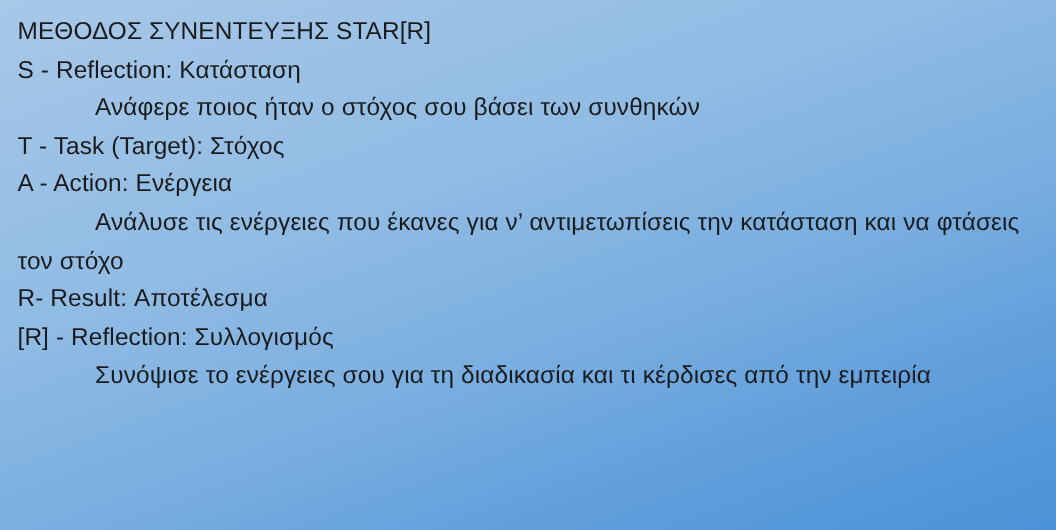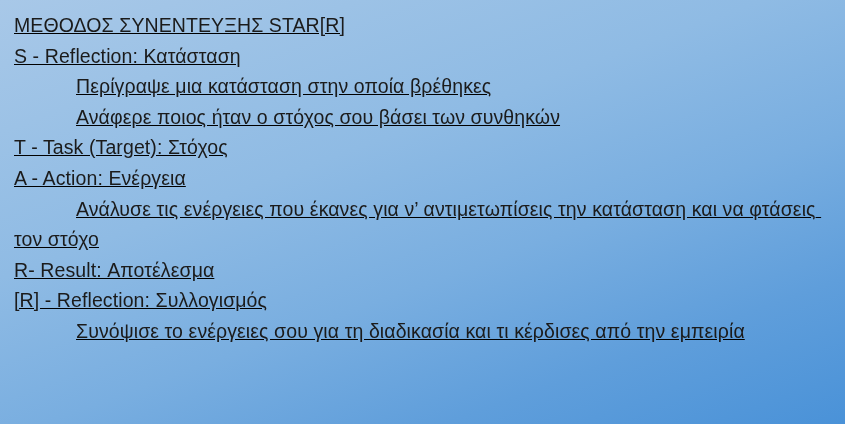--- a/index.html
+++ b/index.html
@@ -17,21 +17,20 @@
     width: 845px;
     height: 424px;
     box-sizing: border-box;
     background: linear-gradient(160deg, #a8c8e8 0%, #9cc2e6 18%, #8fbbe4 38%, #79aee0 60%, #5f9edb 80%, #4a92d8 100%);
     padding: 10px 14px 0 14px;
     overflow: hidden;
   }
   .content {
     position: relative;
     width: 100%;
-    text-decoration: underline;
   }
   .line {
     color: #1b1b1b;
     font-size: 19.5px;
     line-height: 30.6px;
     letter-spacing: 0.1px;
     white-space: pre-wrap;
     text-align: left;
   }
   .level-0 {
@@ -48,21 +47,20 @@
 </style>
 </head>
 <body>
 
 <div class="slide">
   <div class="content">
 
     <div class="line level-0">ΜΕΘΟΔΟΣ ΣΥΝΕΝΤΕΥΞΗΣ STAR[R]</div>
 
     <div class="line level-0">S - Reflection: Κατάσταση</div>
-    <div class="line level-1">Περίγραψε μια κατάσταση στην οποία βρέθηκες</div>
 
     <div class="line level-1">Ανάφερε ποιος ήταν ο στόχος σου βάσει των συνθηκών</div>
     <div class="line level-0">T - Task (Target): Στόχος</div>
 
     <div class="line level-0">A - Action: Ενέργεια</div>
     <div class="line level-1 wrap">Ανάλυσε τις ενέργειες που έκανες για ν’ αντιμετωπίσεις την κατάσταση και να φτάσεις τον στόχο</div>
 
     <div class="line level-0">R- Result: Αποτέλεσμα</div>
 
     <div class="line level-0">[R] - Reflection: Συλλογισμός</div>

